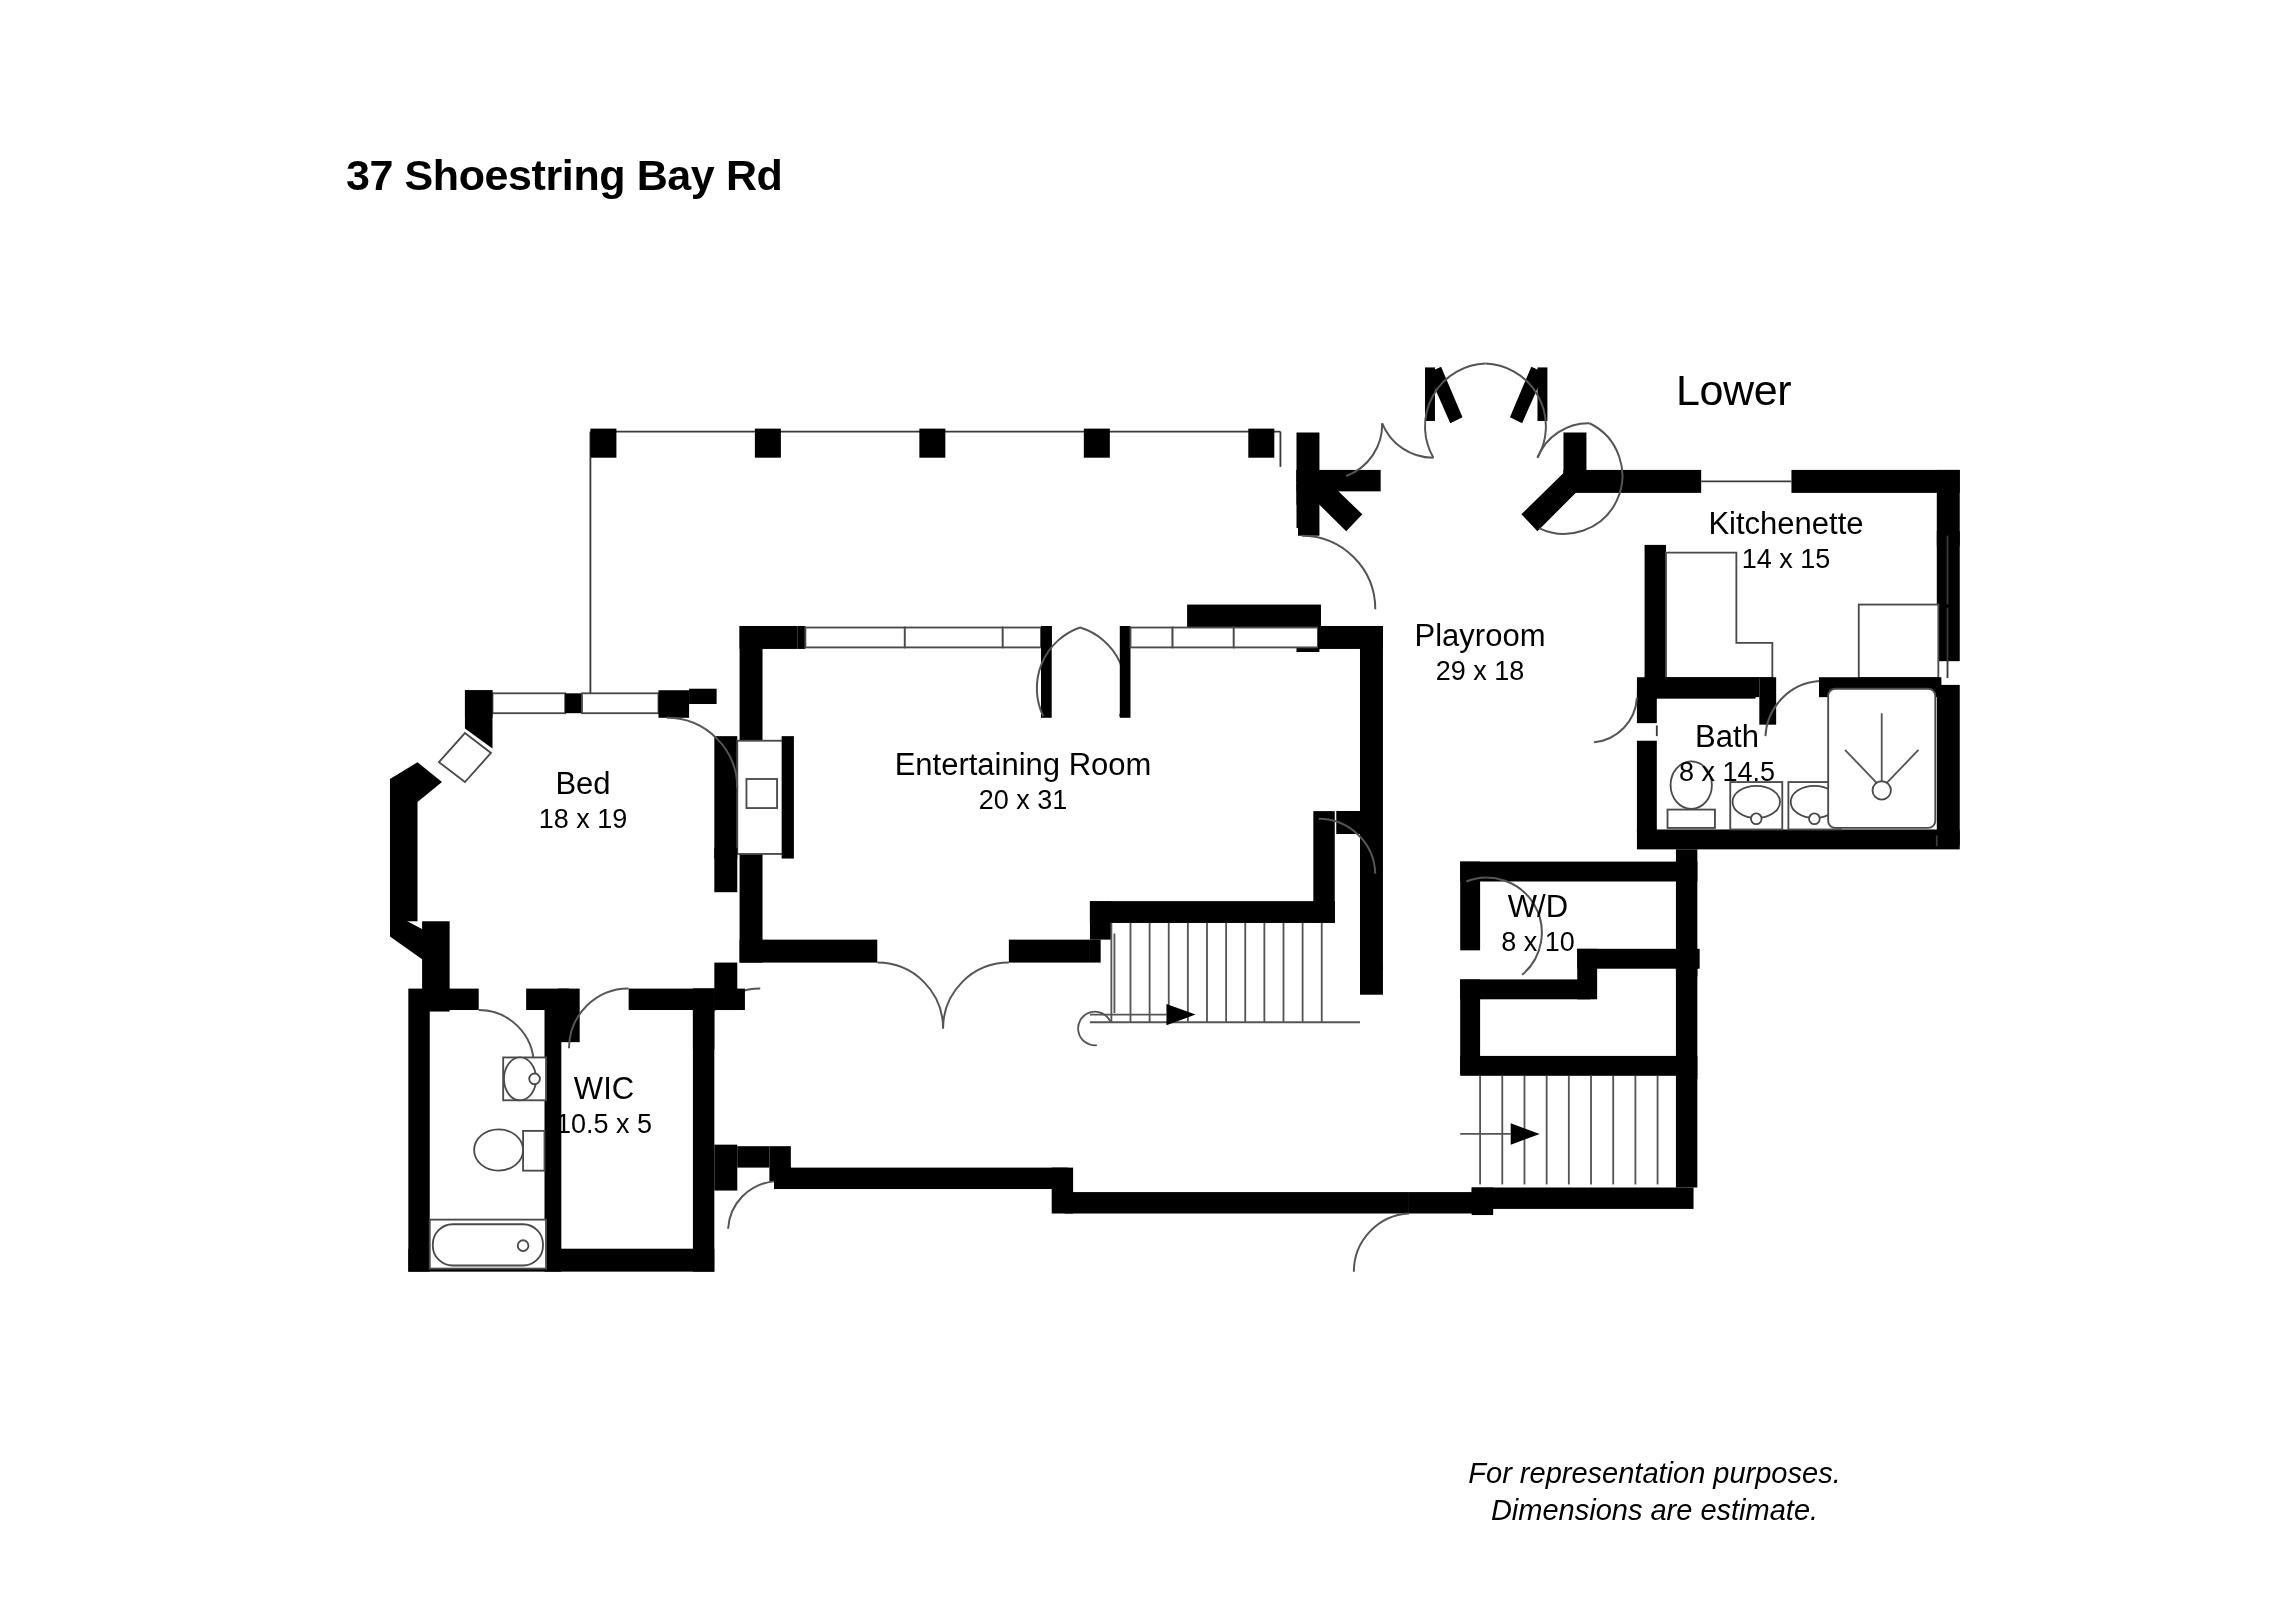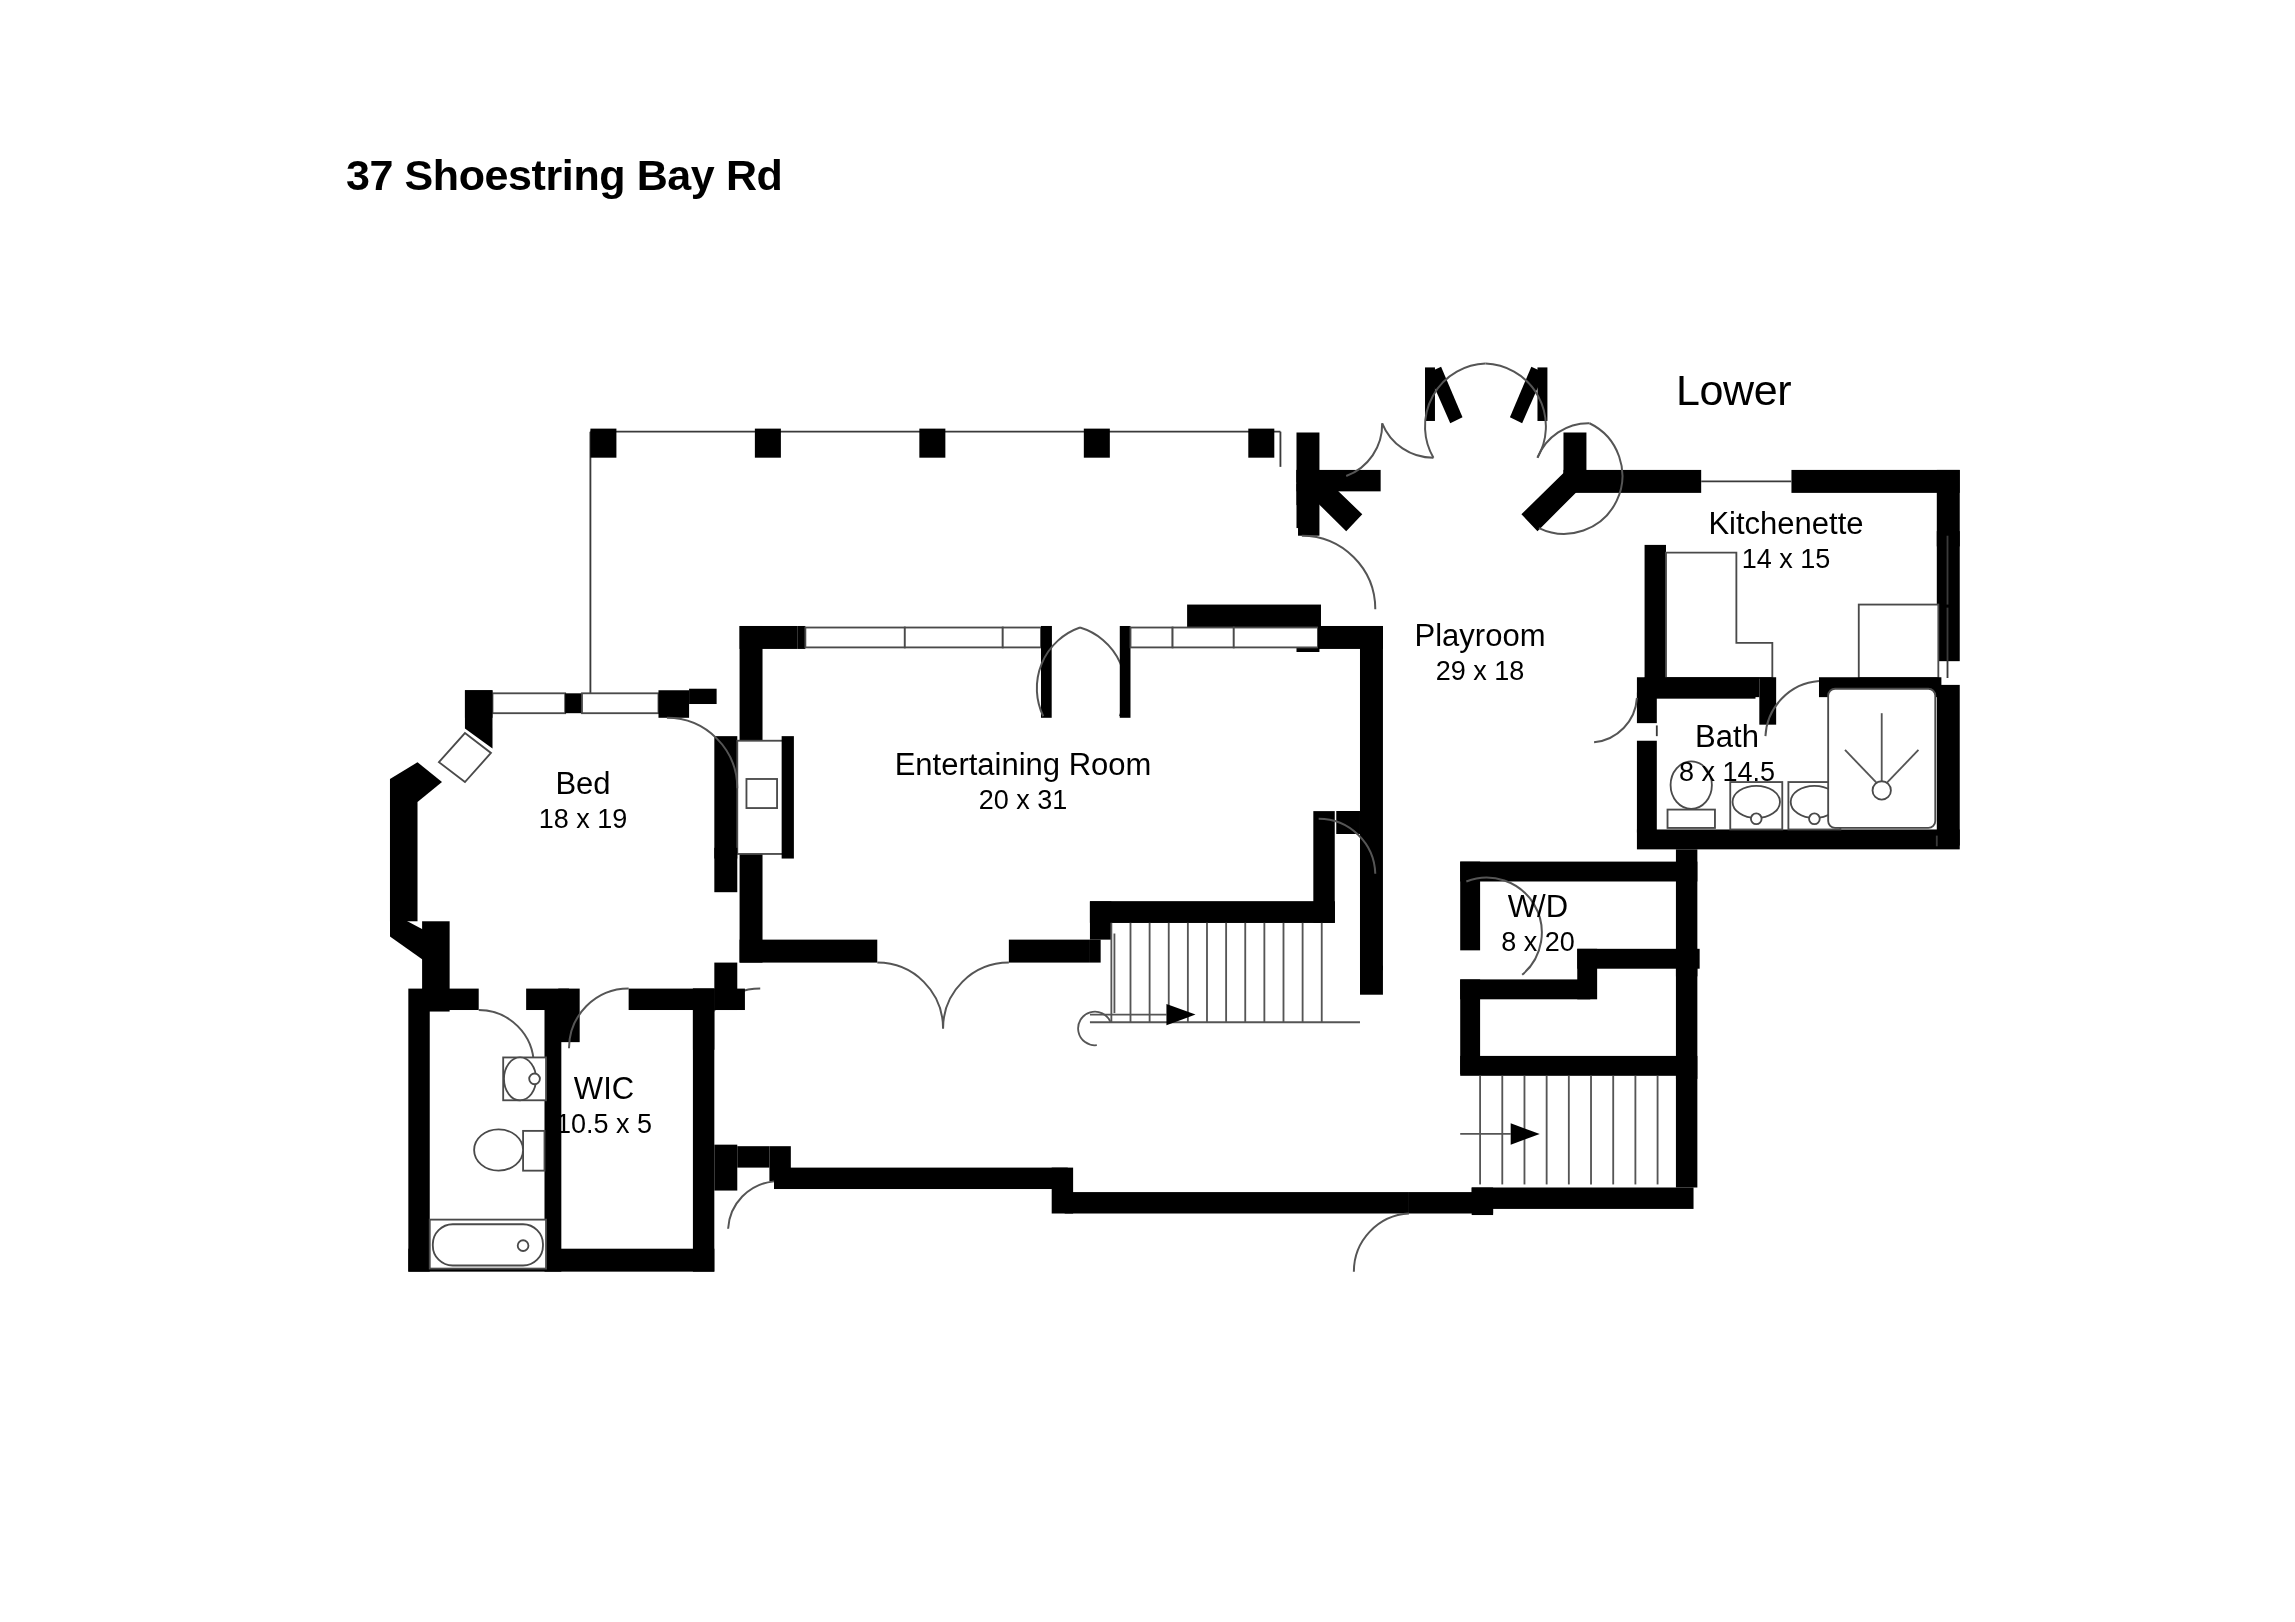--- a/index.html
+++ b/index.html
@@ -75,20 +75,24 @@
 <body>
 
 <div id="plan-root">
 
   <div class="addr-block">
     <div class="addr-line">37 Shoestring Bay Rd</div>
   </div>
 
   <div class="floor-title">Lower</div>
 
+  <div class="disclaimer">
+    <div>For representation purposes.</div>
+    <div>Dimensions are estimate.</div>
+  </div>
 
   <svg width="2295" height="1623" viewBox="0 0 3000 2121" style="position:absolute;left:0;top:0;">
 
     <g>
       <polyline class="hairline" points="760,564 1662,564"></polyline>
       <polyline class="hairline" points="760,564 760,912"></polyline>
       <polyline class="hairline" points="1662,564 1662,610"></polyline>
     </g>
 
     <g>
@@ -398,17 +402,17 @@
     <div class="room-dims">8 x 14.5</div>
   </div>
 
   <div class="room-label" style="left:595px;  top:1070px;">
     <div class="room-name">WIC</div>
     <div class="room-dims">10.5 x 5</div>
   </div>
 
   <div class="room-label" style="left:1529px; top:888px;">
     <div class="room-name">W/D</div>
-    <div class="room-dims">8 x 20</div>
+    <div class="room-dims">8 x 10</div>
   </div>
 
 </div>
 
 
 </body></html>

